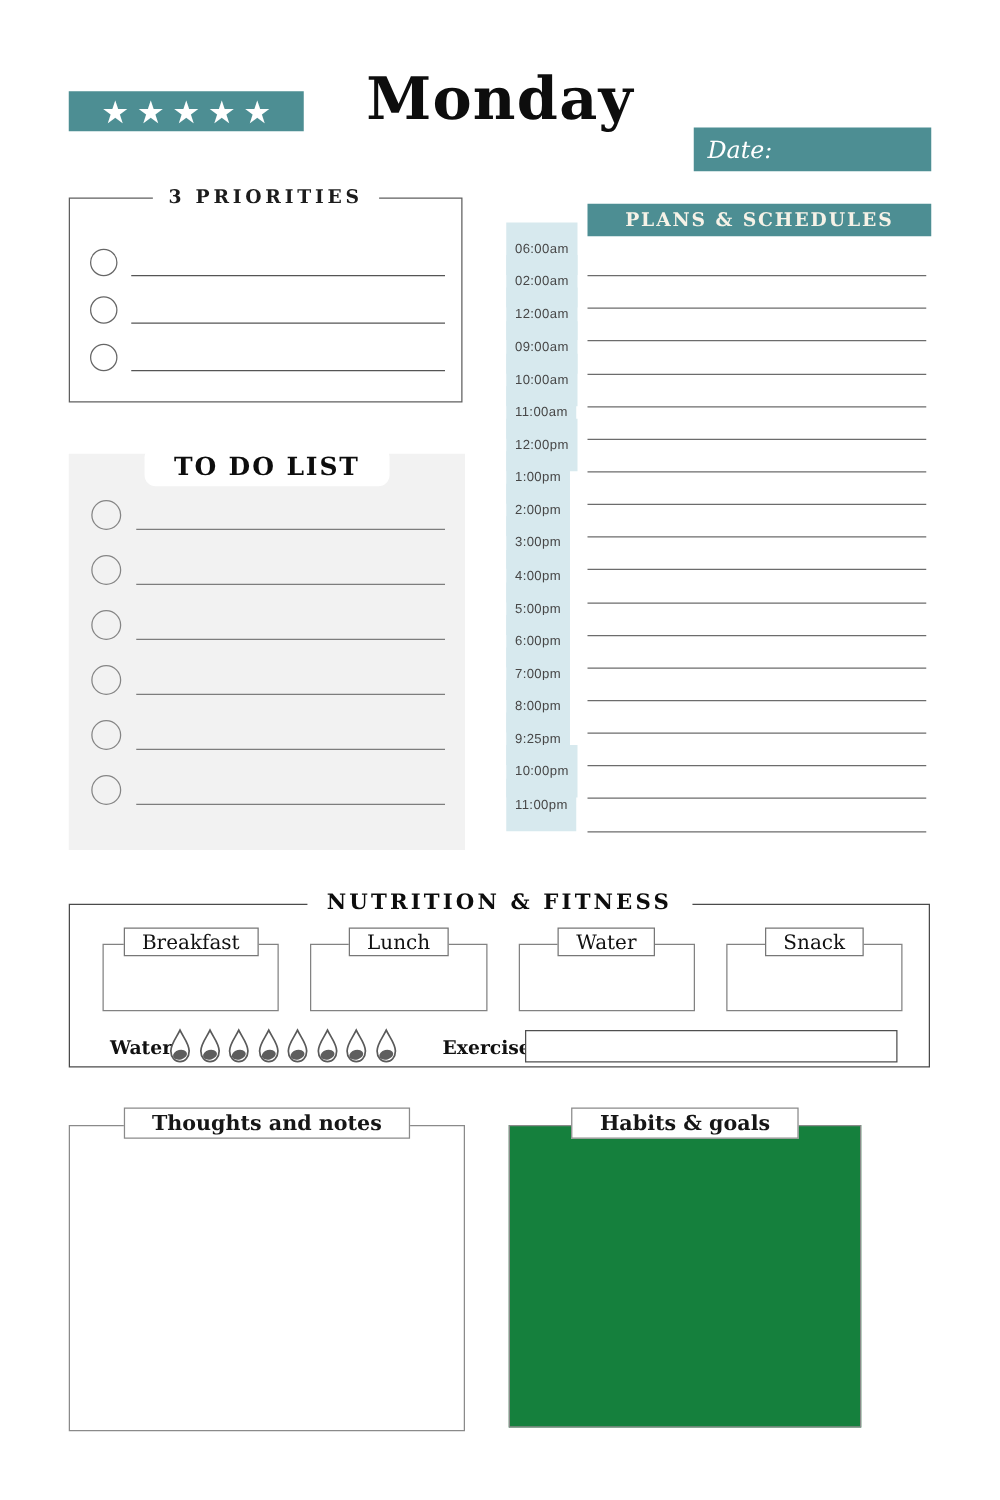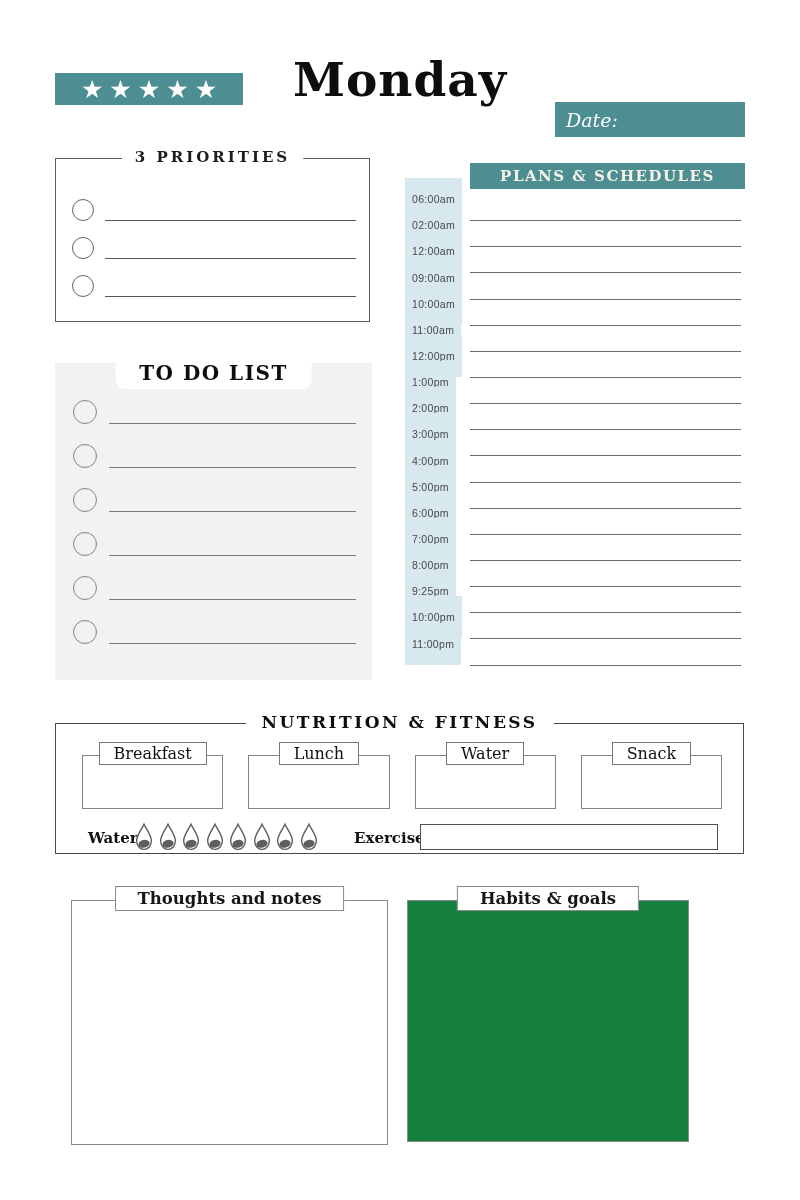--- a/index.html
+++ b/index.html
@@ -61,21 +61,21 @@
               background:#fff;border:1.3px solid #777;padding:1px 14px;font-size:16px;font-weight:500;}
   .meal-box{position:absolute;left:0;right:0;top:13px;bottom:0;border:1.3px solid #828282;background:#fff;}
   .water-row{position:absolute;left:20px;right:21px;top:97px;height:34px;margin-left:12px;}
   .water-label{position:absolute;left:0;top:8px;font-size:15px;font-weight:700;}
   .drops{position:absolute;left:45px;top:1px;display:flex;gap:1.5px;}
   .drop svg{display:block;}
   .exercise-label{position:absolute;left:266px;top:8px;font-size:15px;font-weight:700;}
   .exercise-input{position:absolute;left:332px;right:4px;top:3px;height:26px;border:1.3px solid #4f4f4f;background:#fff;}
 
   
-  .notes-box{position:absolute;left:55px;top:900px;width:317px;height:245px;border:1.5px solid #8a8a8a;background:#fff;margin-left:16px;}
+  .notes-box{position:absolute;left:55px;top:900px;width:317px;height:245px;border:1.5px solid #8a8a8a;background:#fff;}
   .habits-box{position:absolute;left:407px;top:900px;width:282px;height:242px;border:1.5px solid #8a8a8a;background:#15803d;}
   .box-label{position:absolute;top:-15px;left:50%;transform:translateX(-50%);background:#fff;
              border:1.5px solid #8a8a8a;padding:2px 22px;font-size:16.5px;font-weight:600;white-space:nowrap;color:#161616;}
 </style>
 </head>
 <body>
 
 <div class="page">
 
   <div class="star-bar">

